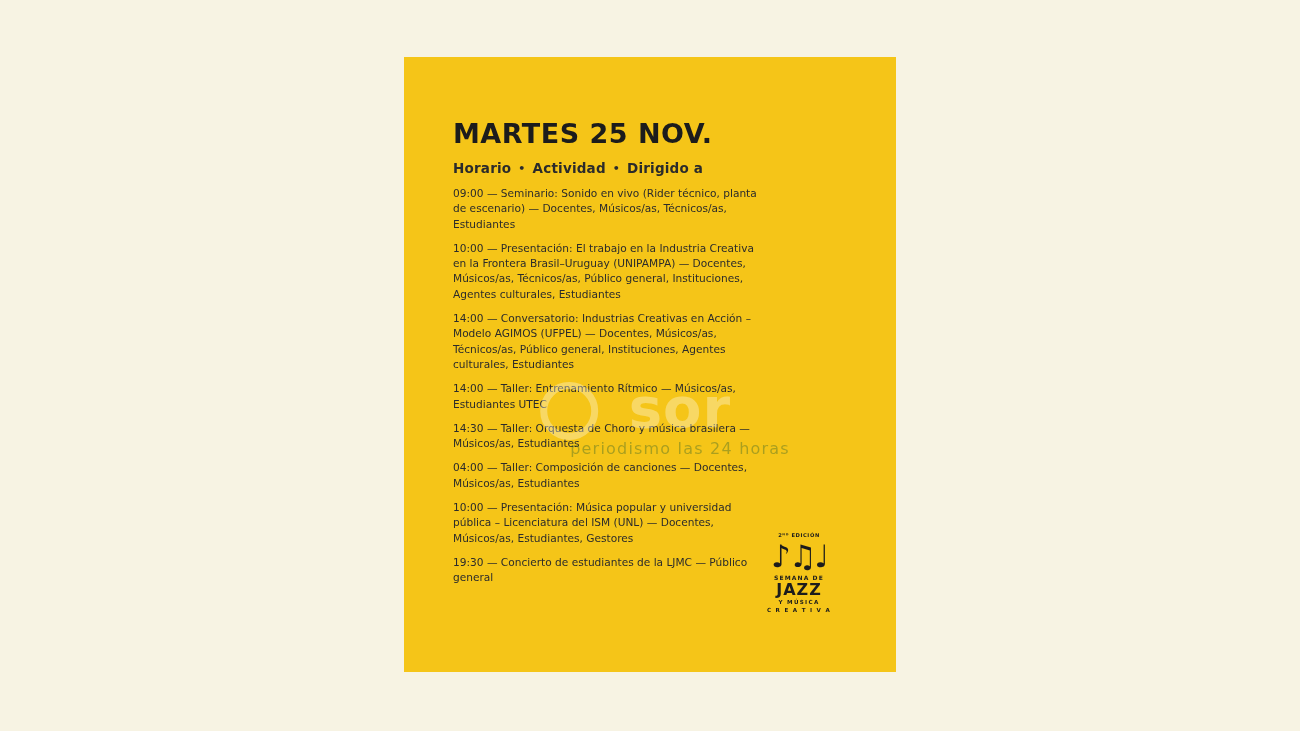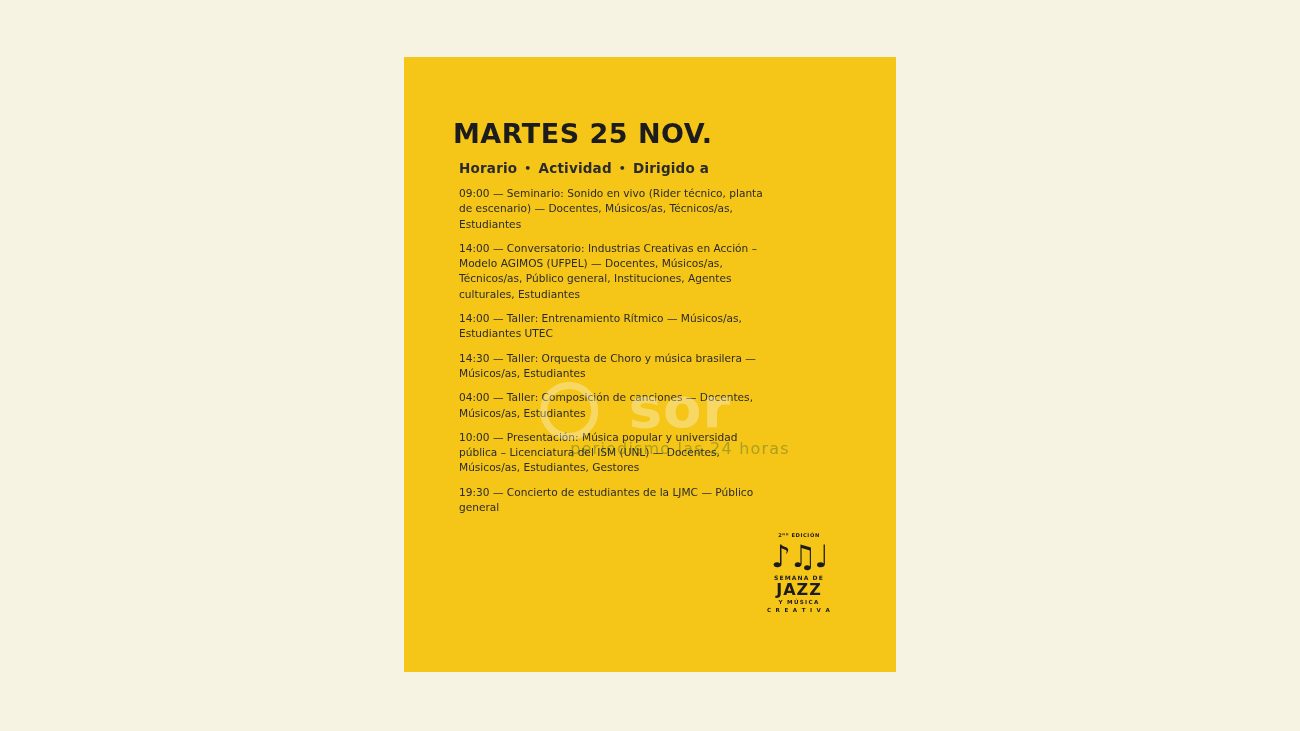--- a/index.html
+++ b/index.html
@@ -39,21 +39,21 @@
     font-family: "DejaVu Sans", sans-serif;
     font-weight: bold;
     font-size: 27px;
     letter-spacing: 0.5px;
     color: #1c1c1c;
     white-space: nowrap;
     margin-top: 10px;
   }
   .schedule {
     position: absolute;
-    left: 55px;
+    left: 49px;
     top: 103px;
     width: 310px;
   }
   .sched-head {
     font-family: "DejaVu Sans", sans-serif;
     font-weight: bold;
     font-size: 13.5px;
     color: #2b2b2b;
     margin-bottom: 10px;
     letter-spacing: 0.2px;
@@ -163,20 +163,21 @@
     <div class="poster-inner">
 
       <div class="poster-title">MARTES 25 NOV.</div>
 
       <div class="schedule">
         <div class="sched-head">
           <span>Horario</span><span class="dot">•</span><span>Actividad</span><span class="dot">•</span><span>Dirigido a</span>
         </div>
 
         <div class="entry">09:00  —  Seminario: Sonido en vivo (Rider técnico, planta de escenario)  —  Docentes, Músicos/as, Técnicos/as, Estudiantes</div>
+        <div class="entry">10:00  —  Presentación: El trabajo en la Industria Creativa en la Frontera Brasil–Uruguay (UNIPAMPA)  —  Docentes, Músicos/as, Técnicos/as, Público general, Instituciones, Agentes culturales, Estudiantes</div>
         <div class="entry">14:00  —  Conversatorio: Industrias Creativas en Acción – Modelo AGIMOS (UFPEL)  —  Docentes, Músicos/as, Técnicos/as, Público general, Instituciones, Agentes culturales, Estudiantes</div>
         <div class="entry">14:00  —  Taller: Entrenamiento Rítmico  —  Músicos/as, Estudiantes UTEC</div>
         <div class="entry">14:30  —  Taller: Orquesta de Choro y música brasilera  —  Músicos/as, Estudiantes</div>
         <div class="entry">04:00  —  Taller: Composición de canciones  —  Docentes, Músicos/as, Estudiantes</div>
         <div class="entry">10:00  —  Presentación: Música popular y universidad pública – Licenciatura del ISM (UNL)  —  Docentes, Músicos/as, Estudiantes, Gestores</div>
         <div class="entry">19:30  —  Concierto de estudiantes de la LJMC  —  Público general</div>
       </div>
 
       <div class="logo">
         <div class="logo-edition">2ᴺᴰ EDICIÓN</div>

